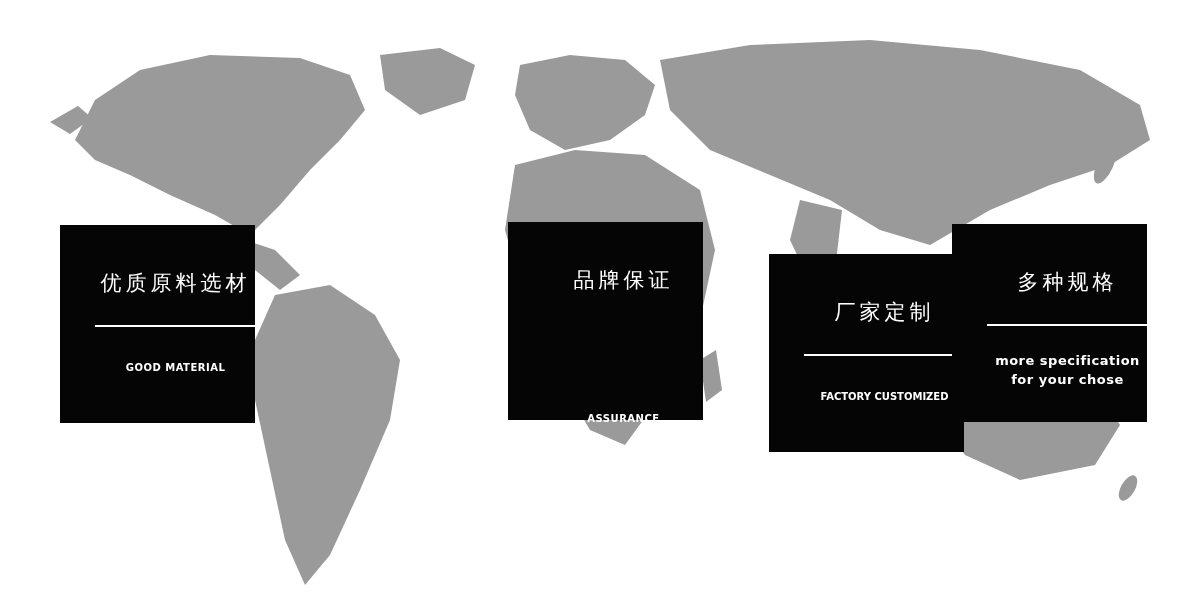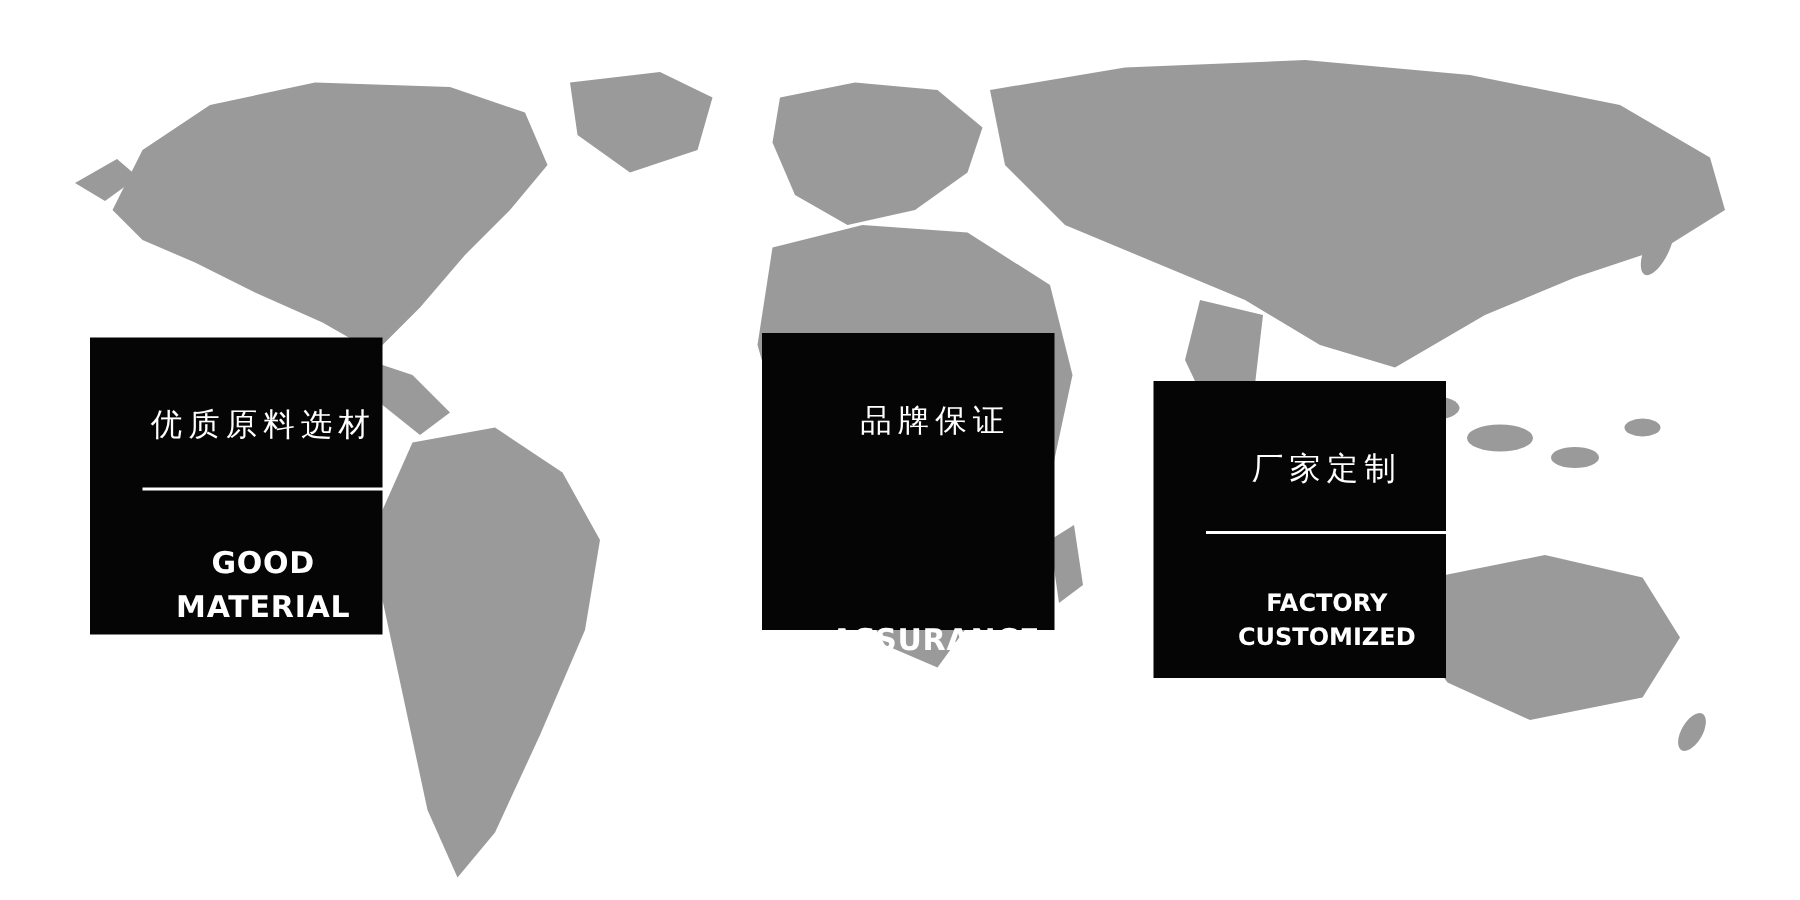--- a/index.html
+++ b/index.html
@@ -49,34 +49,34 @@
     text-align: center;
   }
   .card-divider {
     width: 162px;
     height: 2px;
     background: #ffffff;
     margin-top: 28px;
   }
   .card-title-en {
     margin-top: 34px;
-    font-size: 20px;
+    font-size: 10px;
     font-weight: 700;
     letter-spacing: 0.5px;
     text-align: center;
     white-space: pre-line;
     line-height: 1.45;
   }
   .card-5 .card-title-en {
     margin-top: 26px;
     font-size: 13px;
   }
   .card-4 .card-title-en {
     letter-spacing: 0px;
-    font-size: 16px;
+    font-size: 10px;
   }
 </style>
 </head>
 <body>
 
 <div class="stage">
 
   <svg class="map-layer" viewBox="0 0 1200 600" xmlns="http://www.w3.org/2000/svg" aria-hidden="true">
     <g fill="#9a9a9a" stroke="none">
 
@@ -127,14 +127,20 @@
     <div class="card-divider"></div>
     <div class="card-title-en">ASSURANCE</div>
   </div>
 
   <div class="card card-4">
     <div class="card-title-zh">厂家定制</div>
     <div class="card-divider"></div>
     <div class="card-title-en">FACTORY CUSTOMIZED</div>
   </div>
 
+  <div class="card card-5">
+    <div class="card-title-zh">多种规格</div>
+    <div class="card-divider"></div>
+    <div class="card-title-en">more specification
+for your chose</div>
+  </div>
 
 </div>
 
 </body></html>

